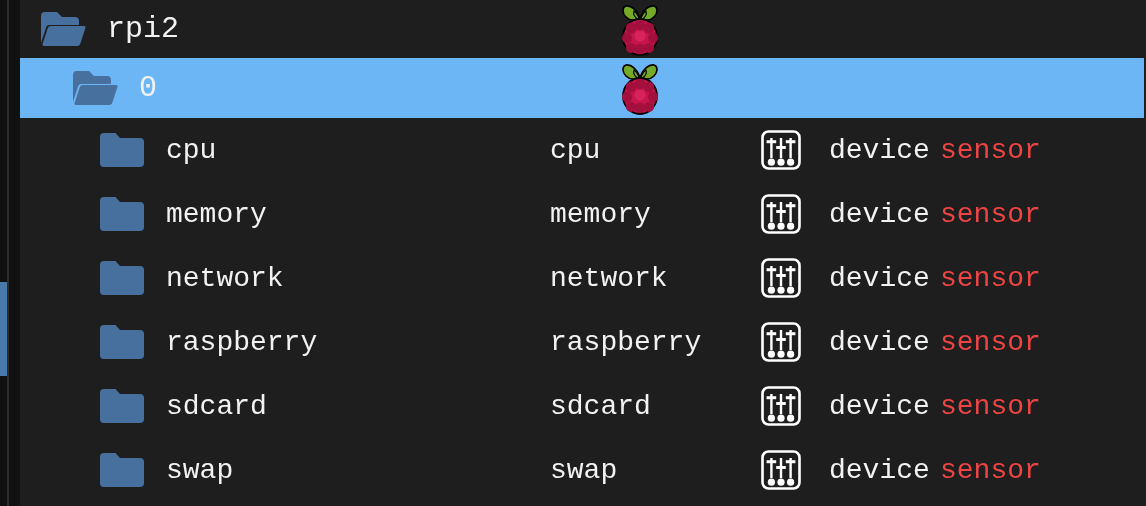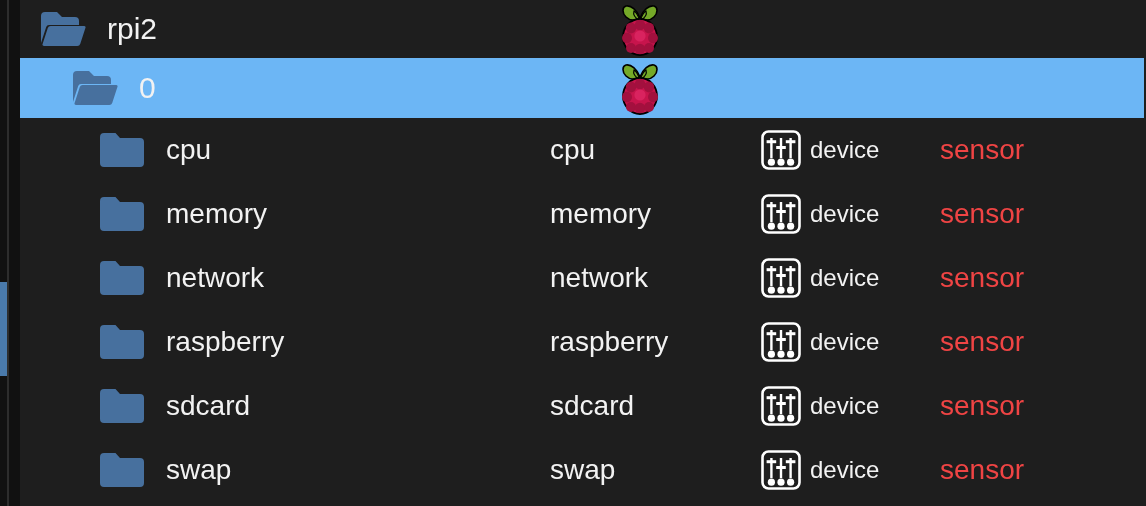--- a/index.html
+++ b/index.html
@@ -67,20 +67,21 @@
     height: 506px;
   }
 
   .row {
     position: relative;
     height: 58px;
     display: flex;
     align-items: center;
     background: #1e1e1e;
     box-sizing: border-box;
+    font-family: Liberation Mono, monospace;
   }
   .row.selected {
     background: #6cb6f5;
   }
   .row.level0 { height: 58px; }
   .row.level1 { height: 60px; }
   .row.level2 { height: 64px; }
 
   
   .cell-name {
@@ -128,22 +129,22 @@
   
   .cell-device {
     flex: 0 0 auto;
     width: 160px;
     display: flex;
     align-items: center;
   }
   .mixer-icon { width: 42px; height: 42px; display: block; flex: 0 0 auto; }
   .device-text {
     color: #f2f2f2;
-    font-size: 24px;
-    margin-left: 8px;
+    font-size: 28px;
+    margin-left: 27px;
     white-space: nowrap;
   }
 
   
   .cell-sensor {
     flex: 0 0 auto;
     width: 160px;
     color: #ef4444;
     font-size: 28px;
     white-space: nowrap;

